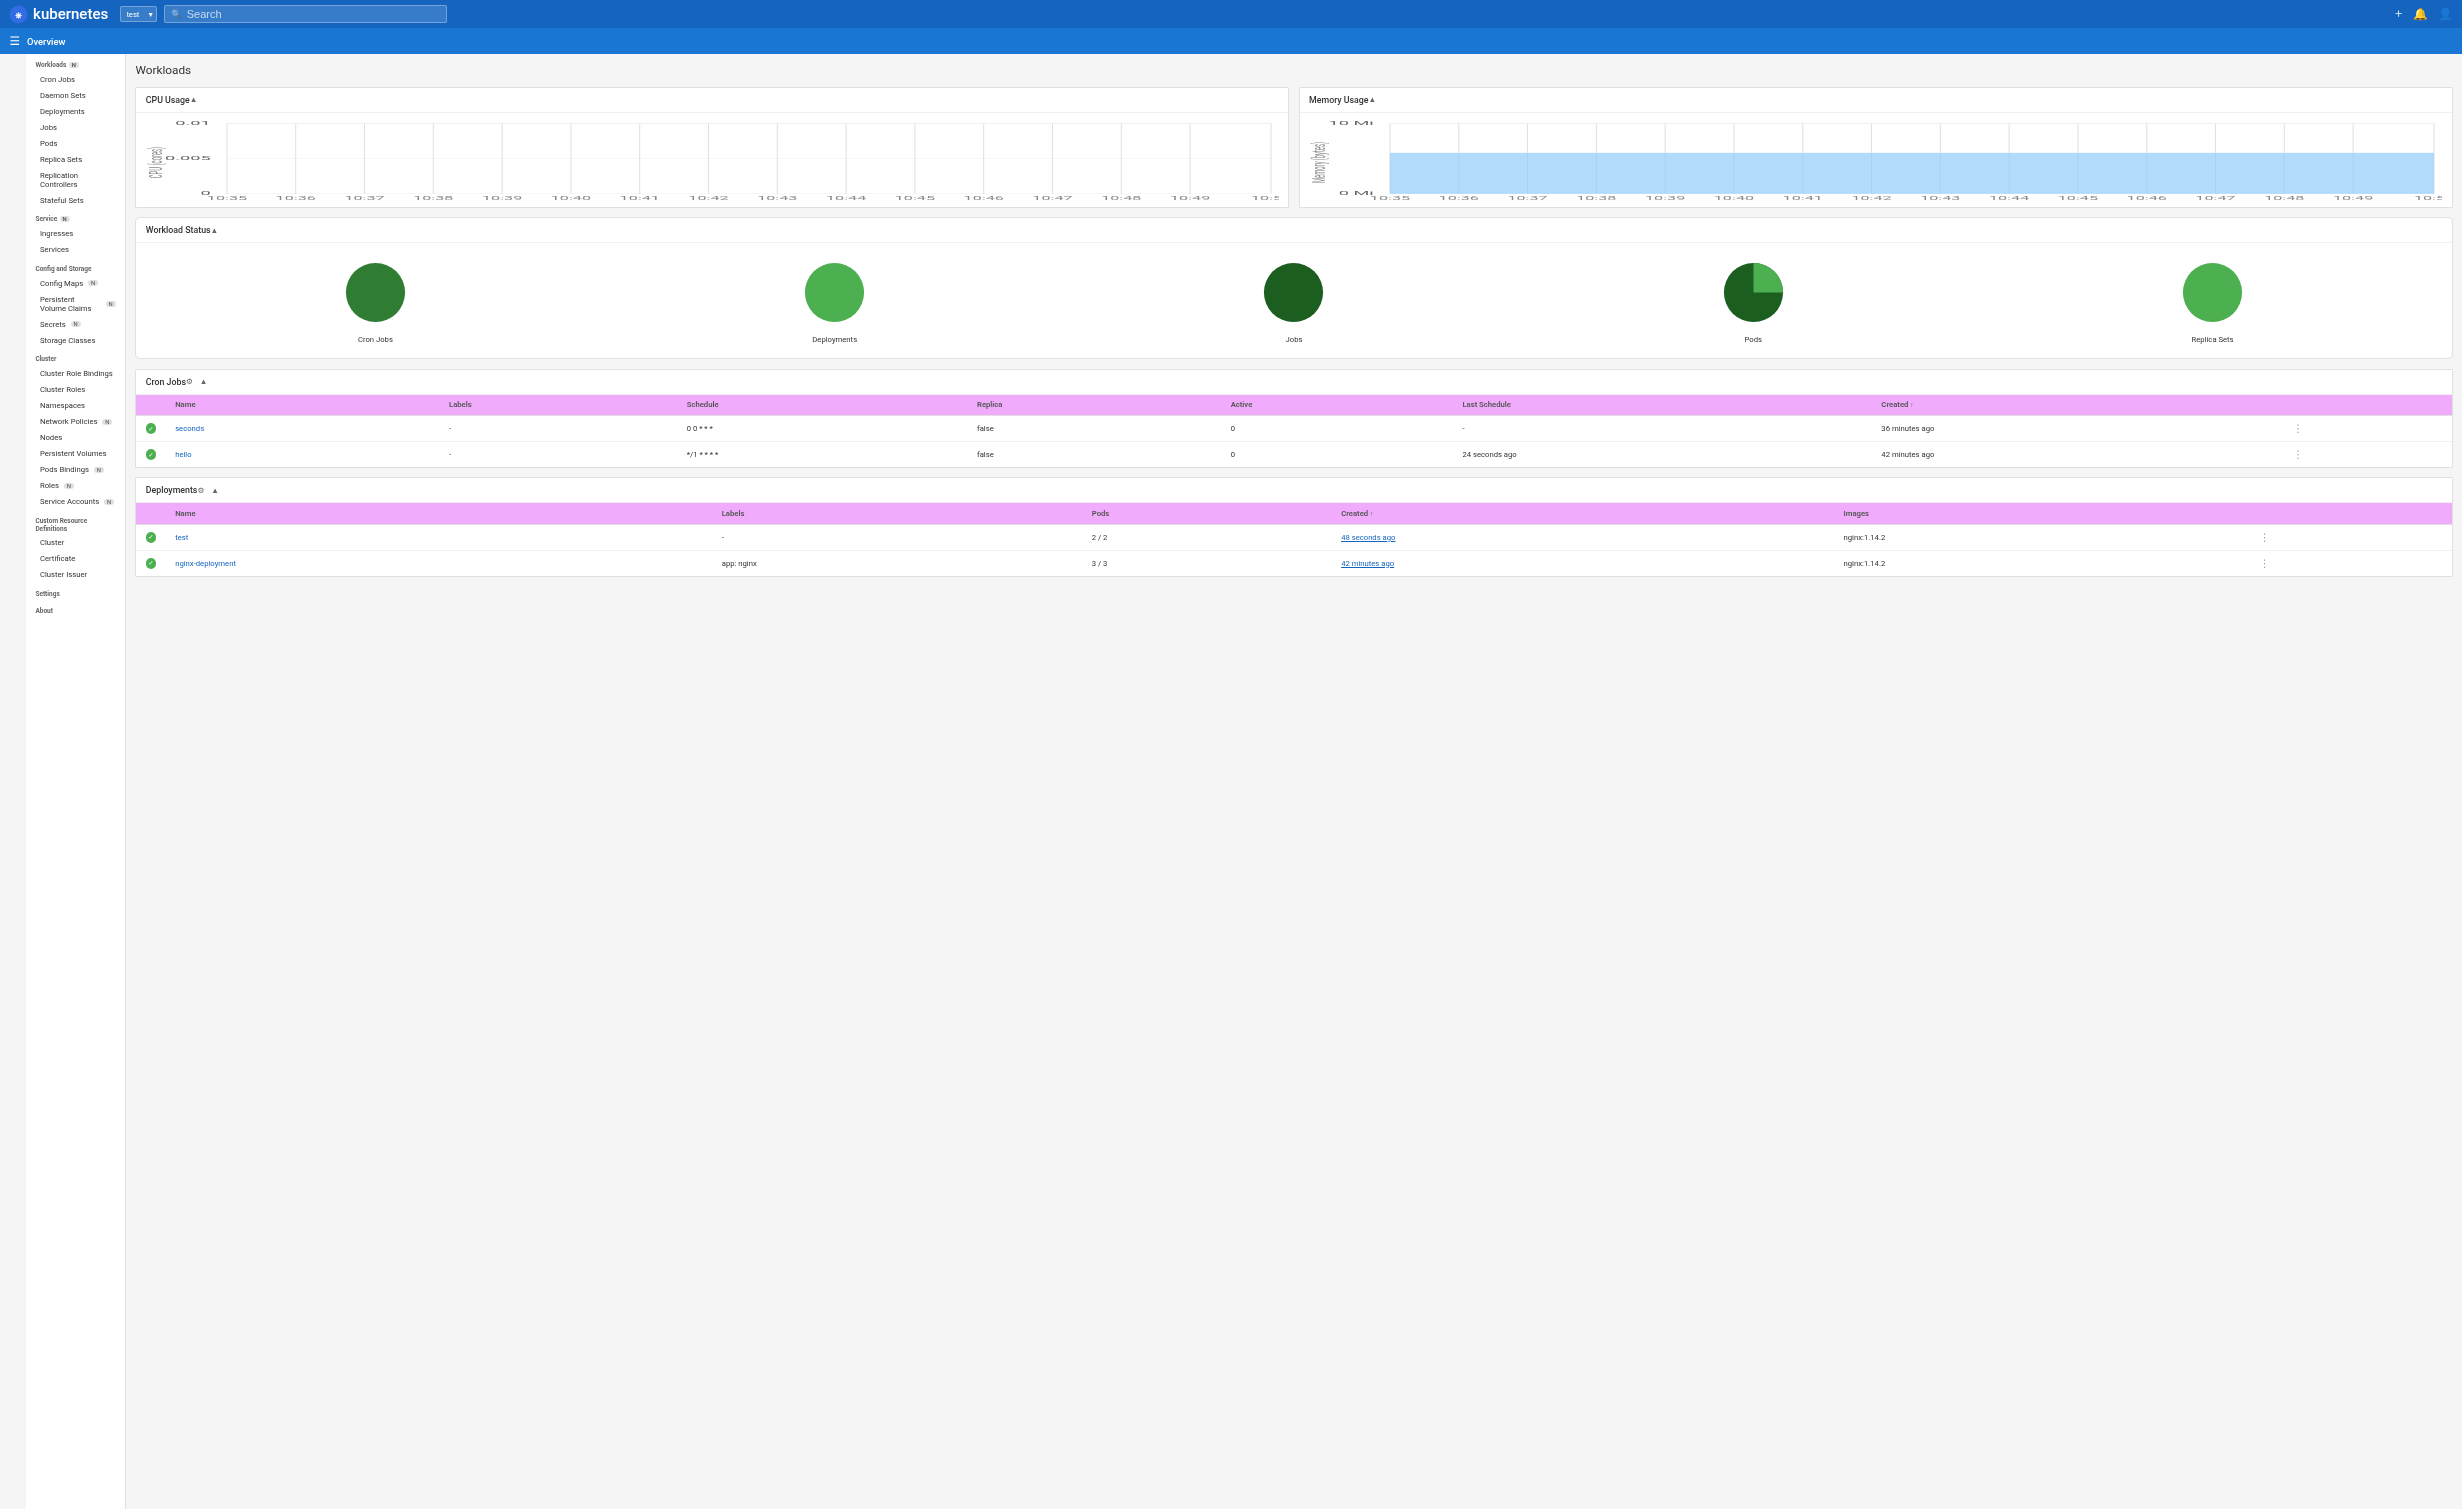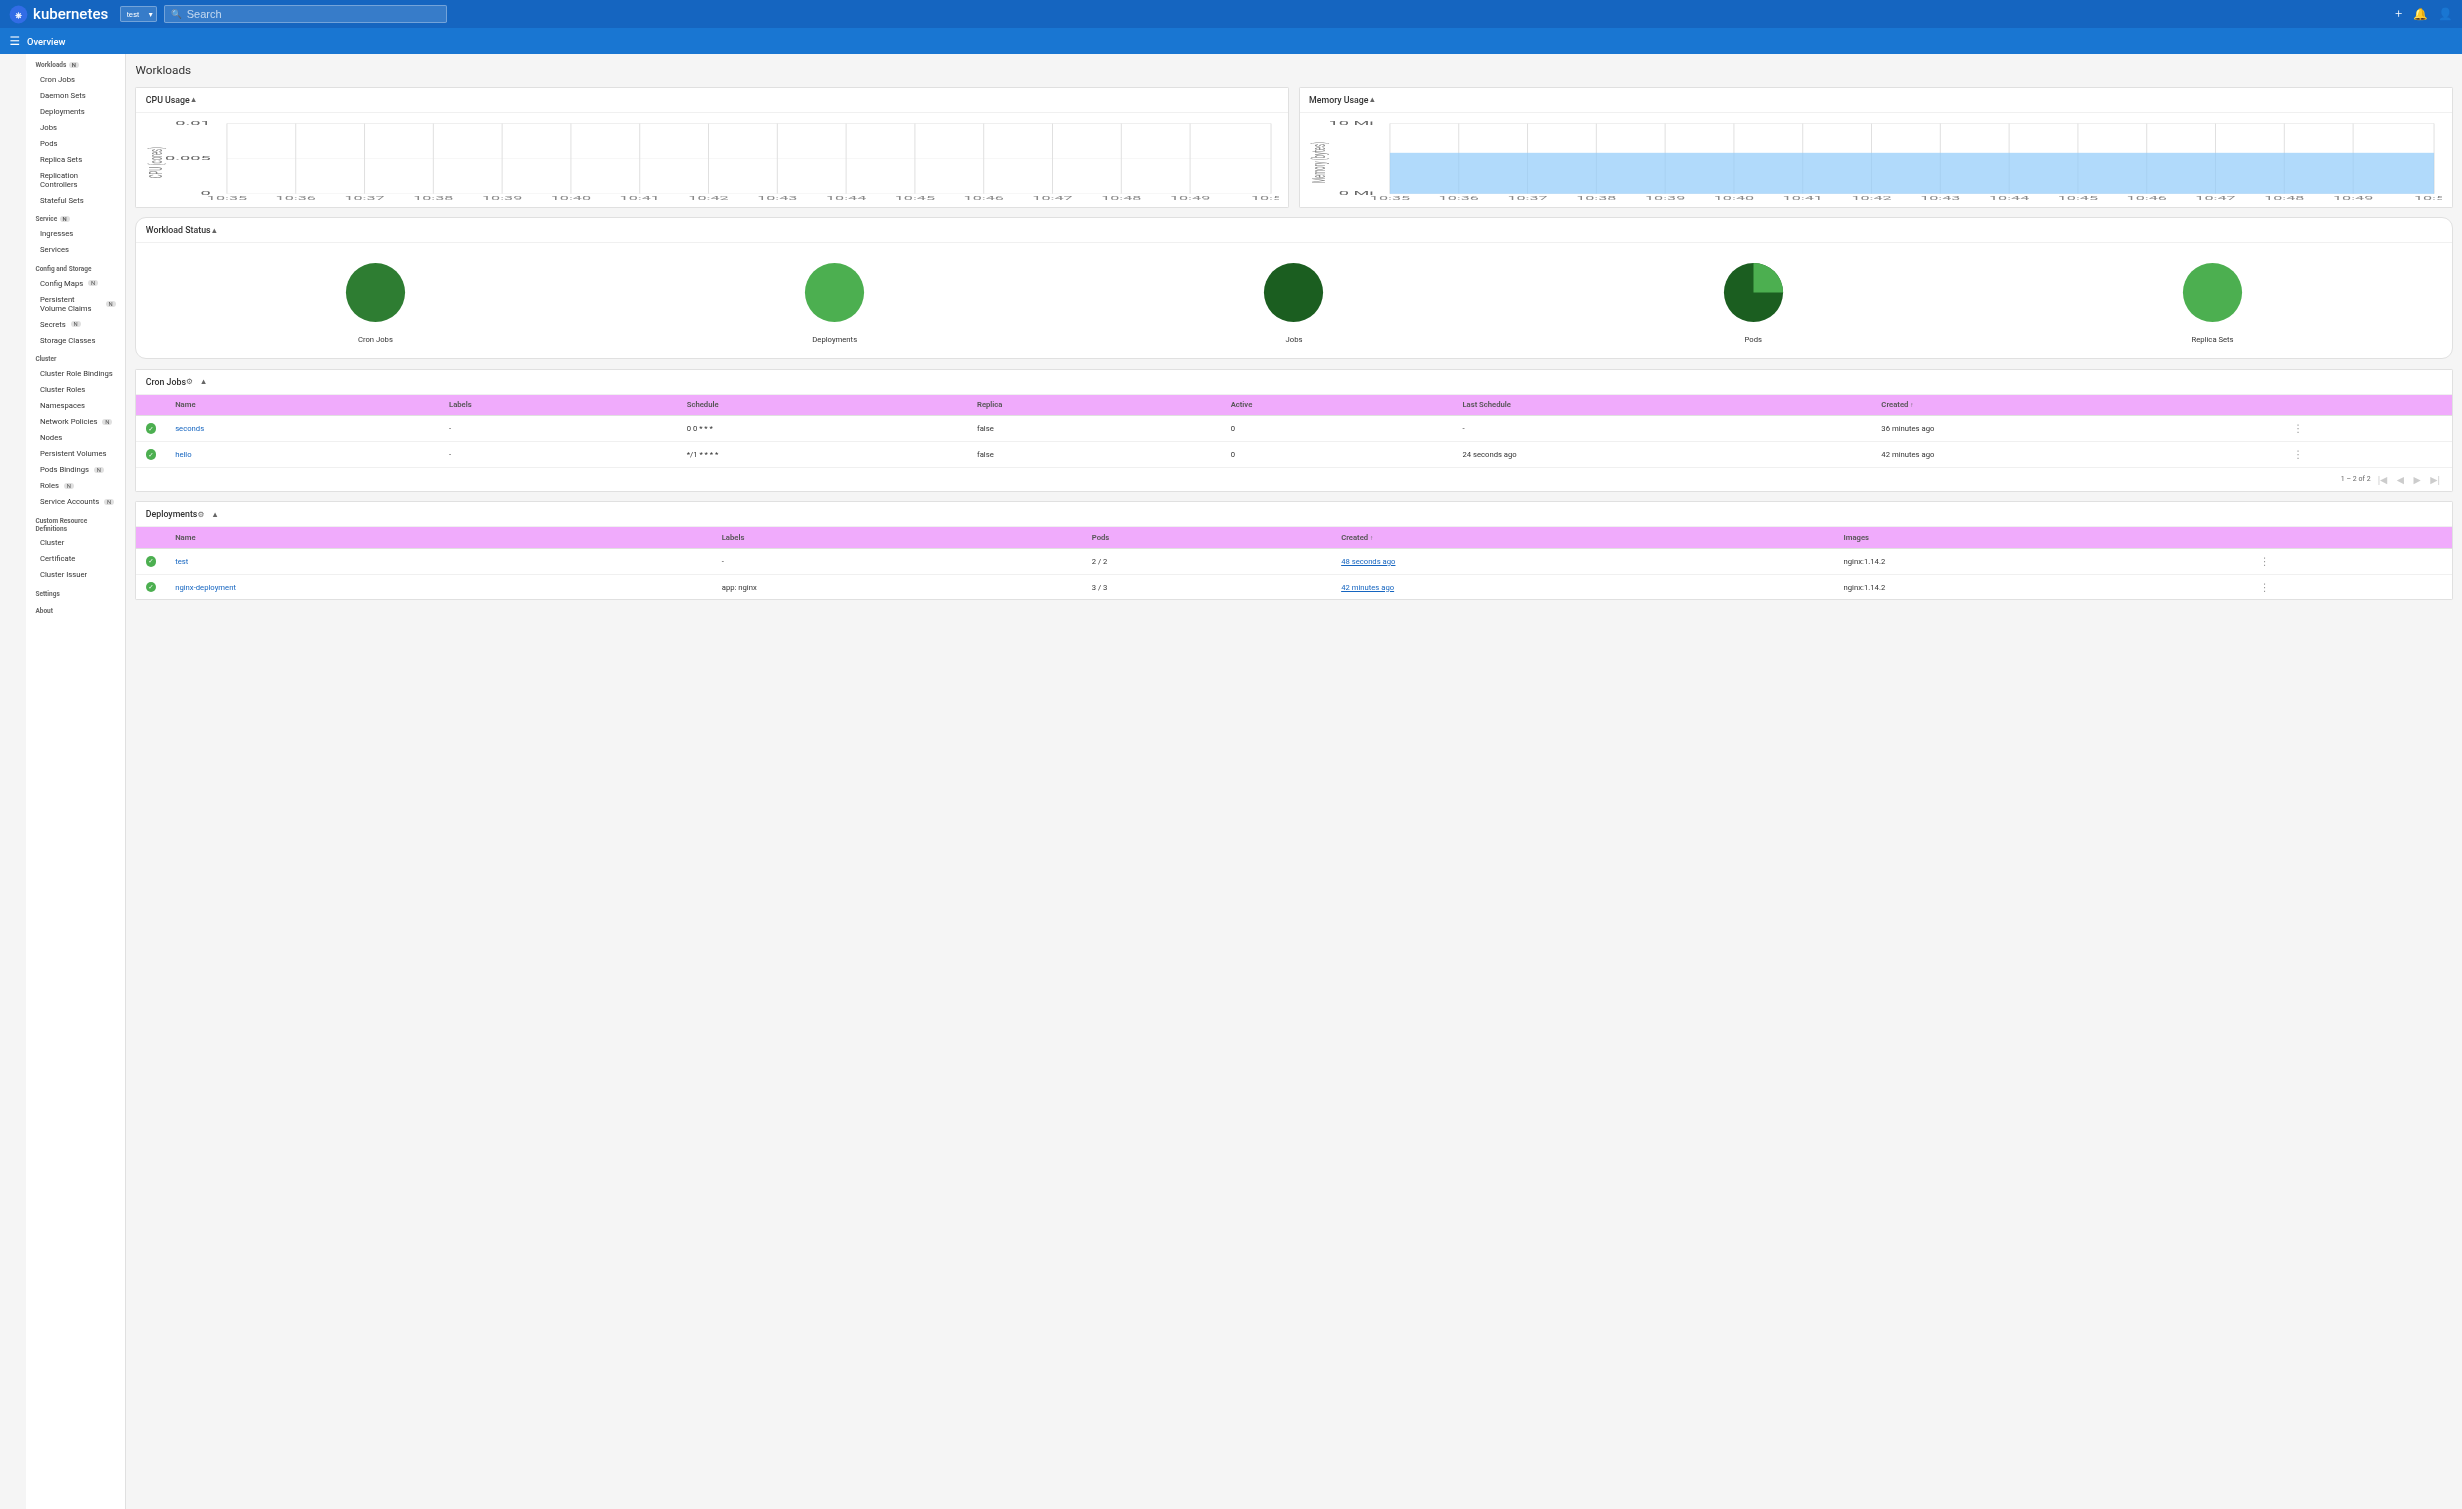--- a/index.html
+++ b/index.html
@@ -202,21 +202,21 @@
     }
     .chart-svg {
       width: 100%;
       height: 100%;
     }
 
     
     .status-card {
       background: white;
       border: 0.6px solid #e0e0e0;
-      border-radius: 11px;
+      border-radius: 5px;
       margin-bottom: 9.4px;
     }
     .status-card .card-header {
       border-bottom: 0.6px solid #f0f0f0;
     }
     .donut-row {
       display: flex;
       align-items: center;
       justify-content: space-around;
       padding: 14px 9.4px;
@@ -677,27 +677,20 @@
             <td>-</td>
             <td>*/1 * * * *</td>
             <td>false</td>
             <td>0</td>
             <td>24 seconds ago</td>
             <td>42 minutes ago</td>
             <td><span class="more-icon">⋮</span></td>
           </tr>
         </tbody>
       </table>
-      <div class="pagination">
-        <span>1 – 2 of 2</span>
-        <button class="page-btn" disabled="">|◀</button>
-        <button class="page-btn" disabled="">◀</button>
-        <button class="page-btn" disabled="">▶</button>
-        <button class="page-btn" disabled="">▶|</button>
-      </div>
     </div>
 
     <div class="table-card">
       <div class="card-header">
         <span class="card-title">Deployments</span>
         <div style="display:flex;gap:7px;align-items:center;">
           <span class="filter-icon">⚙</span>
           <span class="collapse-icon">▲</span>
         </div>
       </div>

